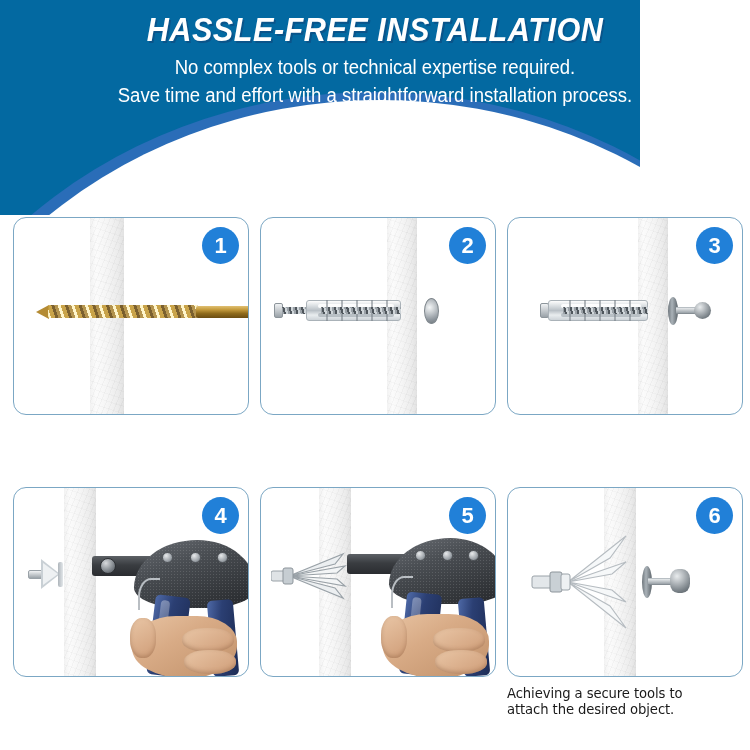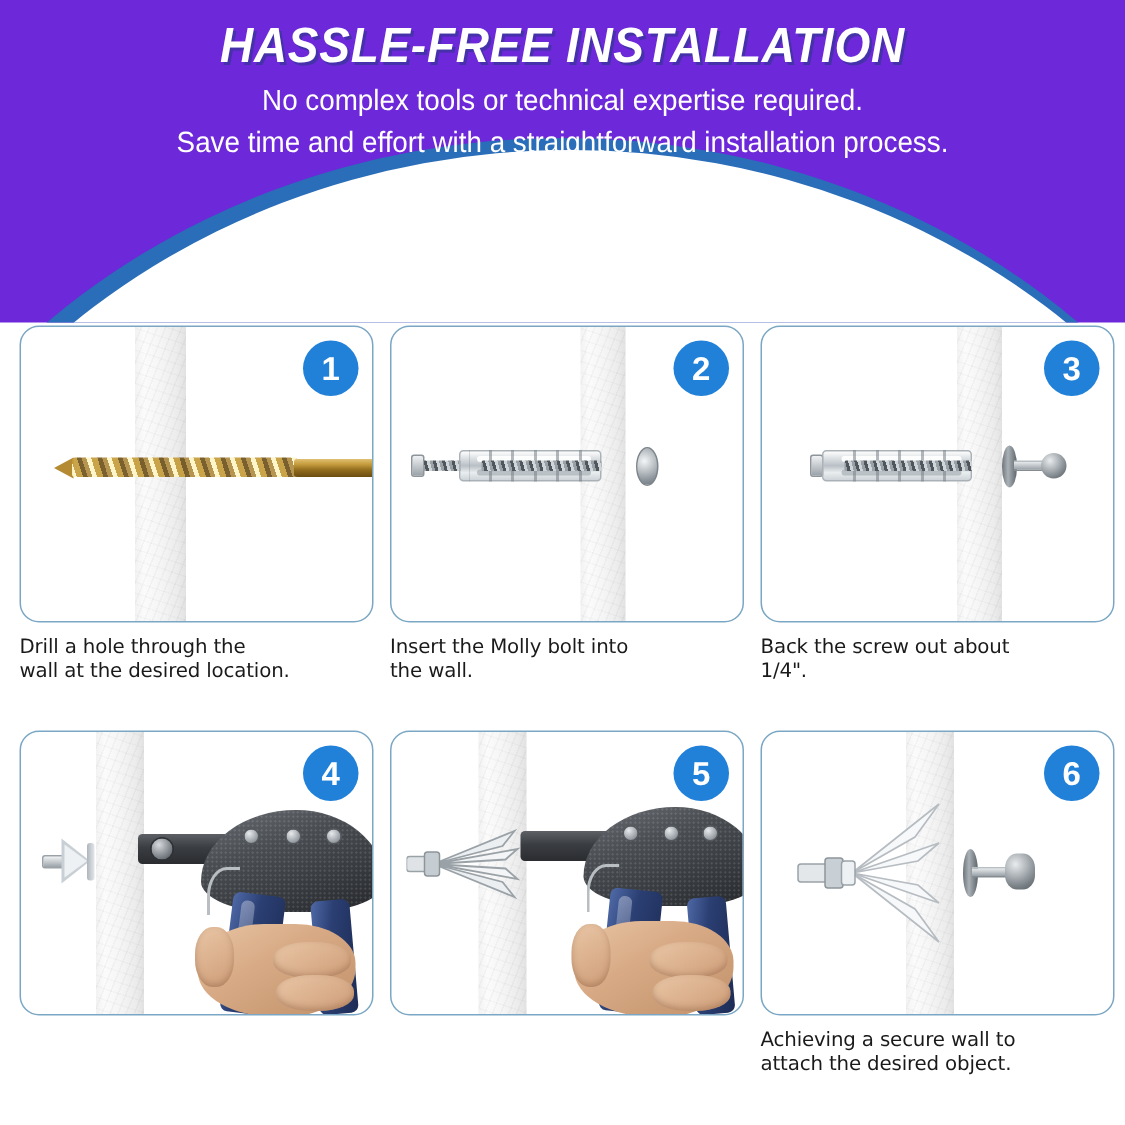--- a/index.html
+++ b/index.html
@@ -6,22 +6,22 @@
   html,body { width:750px; height:750px; }
   body {
     font-family:"Liberation Sans", sans-serif;
     background:#ffffff;
     position:relative;
     overflow:hidden;
   }
 
   
   .header {
-    position:absolute; left:0; top:0; width:750px; height:215px;
-    background:#6d28d9; overflow:hidden;
+    position:absolute; left:0; top:0; width:640px; height:215px;
+    background:#0369a1; overflow:hidden;
   }
   .header-shadow-arc {
     position:absolute; left:-130px; top:92px;
     width:1010px; height:460px;
     border-radius:50% 50% 0 0 / 100% 100% 0 0;
     background:#2a6db8;
   }
   .header-arc {
     position:absolute; left:-120px; top:100px;
     width:1000px; height:460px;
@@ -283,57 +283,51 @@
   <div class="cell c0 r0">
     <div class="card">
       <div class="scene">
         <div class="wall" style="left:76px; width:34px;"></div>
         <div class="bit-tip" style="left:22px; top:87px;"></div>
         <div class="bit-flute" style="left:34px; top:87px; width:150px;"></div>
         <div class="bit-shank" style="left:182px; top:88px; width:54px;"></div>
       </div>
       <div class="badge">1</div>
     </div>
-    <div class="caption">Drill a hole through the
-wall at the desired location.</div>
   </div>
 
   <div class="cell c1 r0">
     <div class="card">
       <div class="scene">
         <div class="wall" style="left:126px; width:30px;"></div>
         <div class="screw-head" style="left:13px;  top:85px;"></div>
         <div class="screw-shaft" style="left:21px;  top:89px; width:26px;"></div>
         <div class="molly-body" style="left:45px;  top:82px; width:95px;"></div>
         <div class="molly-slits" style="left:52px;  top:82px; width:80px;"></div>
         <div class="screw-shaft" style="left:60px;  top:89px; width:80px;"></div>
         <div class="bolt-cap" style="left:163px; top:80px;"></div>
       </div>
       <div class="badge">2</div>
     </div>
-    <div class="caption">Insert the Molly bolt into
-the wall.</div>
   </div>
 
   <div class="cell c2 r0">
     <div class="card">
       <div class="scene">
         <div class="wall" style="left:130px; width:30px;"></div>
         <div class="screw-head" style="left:32px;  top:85px;"></div>
         <div class="molly-body" style="left:40px;  top:82px; width:100px;"></div>
         <div class="molly-slits" style="left:48px;  top:82px; width:84px;"></div>
         <div class="screw-shaft" style="left:55px;  top:89px; width:85px;"></div>
         <div class="cap-disc" style="left:160px; top:79px;"></div>
         <div class="cap-stem" style="left:168px; top:89px; width:22px;"></div>
         <div class="cap-knob" style="left:186px; top:84px;"></div>
       </div>
       <div class="badge">3</div>
     </div>
-    <div class="caption">Back the screw out about
-1/4".</div>
   </div>
 
   <div class="cell c0 r1">
     <div class="card r1">
       <div class="scene">
         <div class="wall" style="left:50px; width:32px;"></div>
 
         <div class="wing-collapsed" style="left:14px; top:71px; width:40px; height:30px;">
           <div class="wc-stem"></div>
           <div class="wc-cone"></div>
@@ -412,17 +406,17 @@
           <rect x="20" y="40" width="12" height="20" rx="2" fill="#c9d0d5" stroke="#8d959b"></rect>
           <rect x="31" y="42" width="9" height="16" rx="2" fill="#eef1f3" stroke="#9aa2a8"></rect>
         </svg>
 
         <div class="cap-disc" style="left:134px; top:80px; height:32px; top:78px;"></div>
         <div class="cap-stem" style="left:140px; top:90px; width:26px;"></div>
         <div class="cap-knob" style="left:162px; top:81px; width:20px; height:24px; border-radius:40%;"></div>
       </div>
       <div class="badge">6</div>
     </div>
-    <div class="caption">Achieving a secure wall to
+    <div class="caption">Achieving a secure tools to
 attach the desired object.</div>
   </div>
 
 </div>
 
 </body></html>

